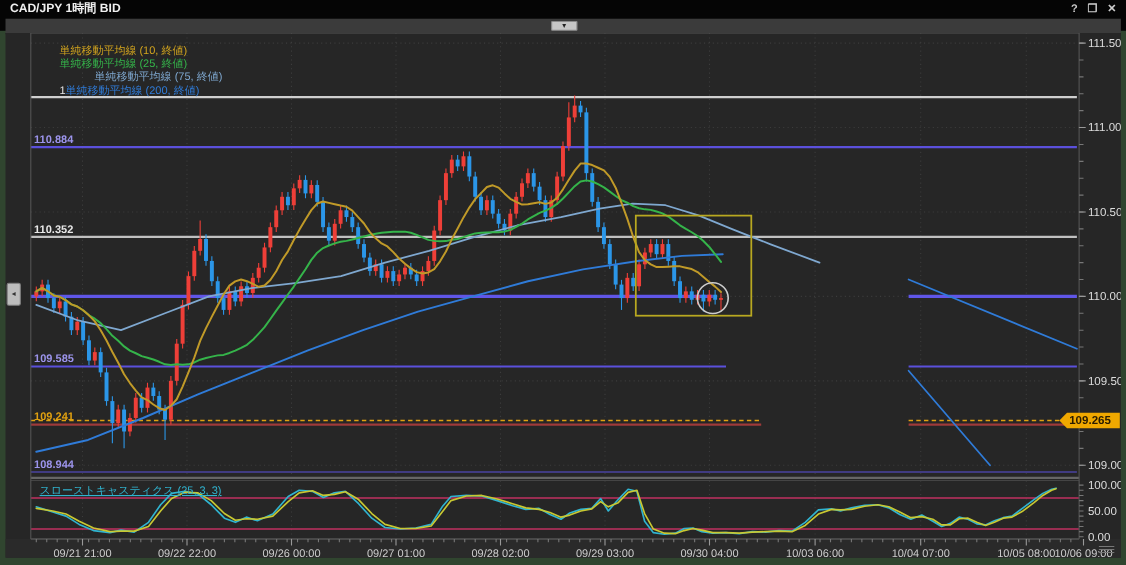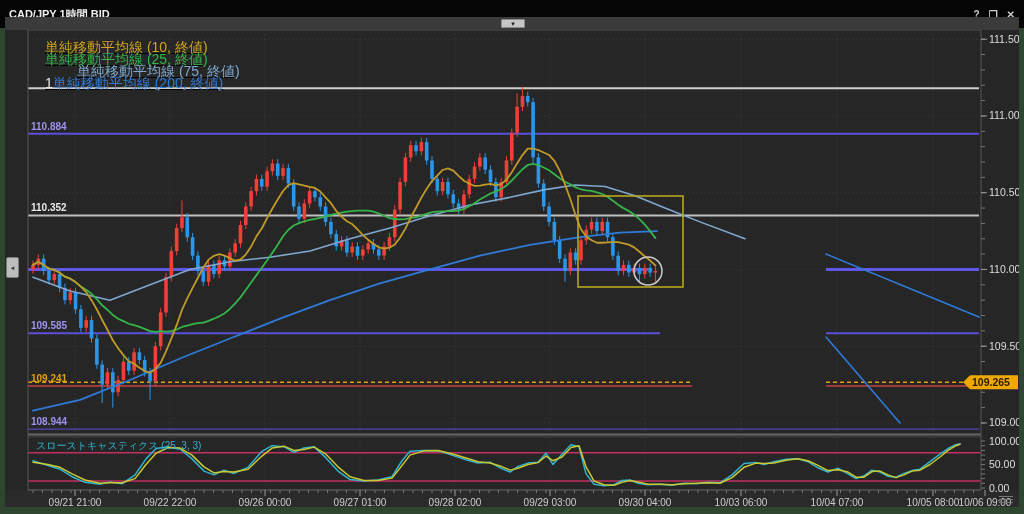--- a/index.html
+++ b/index.html
@@ -1,30 +1,30 @@
 <!DOCTYPE html>
 <html><head>
 <meta charset="utf-8">
 <style>
   html,body{margin:0;padding:0;background:#111;}
   #win{position:relative;width:1024px;height:514px;background:#30452f;overflow:hidden;
        font-family:"Liberation Sans",sans-serif;}
   #titlebar{position:absolute;left:0;top:0;width:1024px;height:28px;background:#050505;
-            display:flex;align-items:center;justify-content:space-between;}
+            display:flex;justify-content:space-between;}
   #title{color:#f0f0f0;font-size:11px;font-weight:bold;padding-left:9px;white-space:nowrap;}
   #wincontrols{display:flex;gap:9px;padding-right:9px;color:#cccccc;font-size:10px;font-weight:bold;}
   #wincontrols span{cursor:default;line-height:17px;}
   #toolbar{position:absolute;left:5px;top:17px;width:1014px;height:13px;background:#3b3b3b;
            border-bottom:1px solid #232323;}
   #collapse-btn{position:absolute;left:496px;top:2px;width:24px;height:9px;background:#c6c6c6;
                 border:1px solid #8a8a8a;border-radius:1px;font-size:7px;line-height:7px;text-align:center;
                 color:#222;padding:0;}
   #chartwrap{position:absolute;left:5px;top:30px;width:1014px;height:477px;background:#262626;}
   svg{position:absolute;left:0;top:0;}
-  #legend{position:absolute;left:40px;top:11px;line-height:12px;font-size:14px;white-space:nowrap;text-decoration:underline;}
+  #legend{position:absolute;left:49px;top:11px;line-height:12px;font-size:10px;white-space:nowrap;}
   .occl{color:#e8e8e8;}
   #stochlabel{position:absolute;left:31px;top:409px;font-size:10px;white-space:nowrap;}
   #expander-btn{position:absolute;left:1px;top:227px;width:13px;height:21px;background:#bdbdbd;
                 border:1px solid #7d7d7d;border-radius:2px;font-size:7px;color:#333;text-align:center;
                 padding:0;line-height:19px;}
   #grip{position:absolute;right:6px;bottom:2px;width:14px;height:9px;
         background:repeating-linear-gradient(180deg,#777 0 1px,transparent 1px 3px);}
 </style>
 </head>
 <body>
@@ -517,17 +517,17 @@
         <text x="933" y="506" fill="#cccccc" font-size="10" text-anchor="middle" font-family="&quot;Liberation Sans&quot;,sans-serif" font-weight="normal">10/05 08:00</text>
         <line x1="985" y1="490" x2="985" y2="496" stroke="#999" stroke-width="1"></line>
         <text x="985" y="506" fill="#cccccc" font-size="10" text-anchor="middle" font-family="&quot;Liberation Sans&quot;,sans-serif" font-weight="normal">10/06 09:00</text>
       </svg>
     <div id="legend">
         <div><span style="color: rgb(210, 164, 30);">単純移動平均線 (10, 終値)</span></div>
         <div><span style="color: rgb(53, 180, 74);">単純移動平均線 (25, 終値)</span></div>
         <div><span style="color: rgb(127, 168, 208); margin-left: 32px;">単純移動平均線 (75, 終値)</span></div>
         <div><span class="occl">1</span><span style="color: rgb(47, 123, 216);">単純移動平均線 (200, 終値)</span></div>
       </div>
-    <div id="stochlabel" style="color: rgb(48, 180, 208);">スローストキャスティクス (25, 3, 3)</div>
+    <div id="stochlabel" style="color: rgb(48, 180, 208); text-decoration: underline;">スローストキャスティクス (25, 3, 3)</div>
     <button id="expander-btn">◂</button>
     <div id="grip"></div>
   </div>
 </div>
 
 </body></html>

